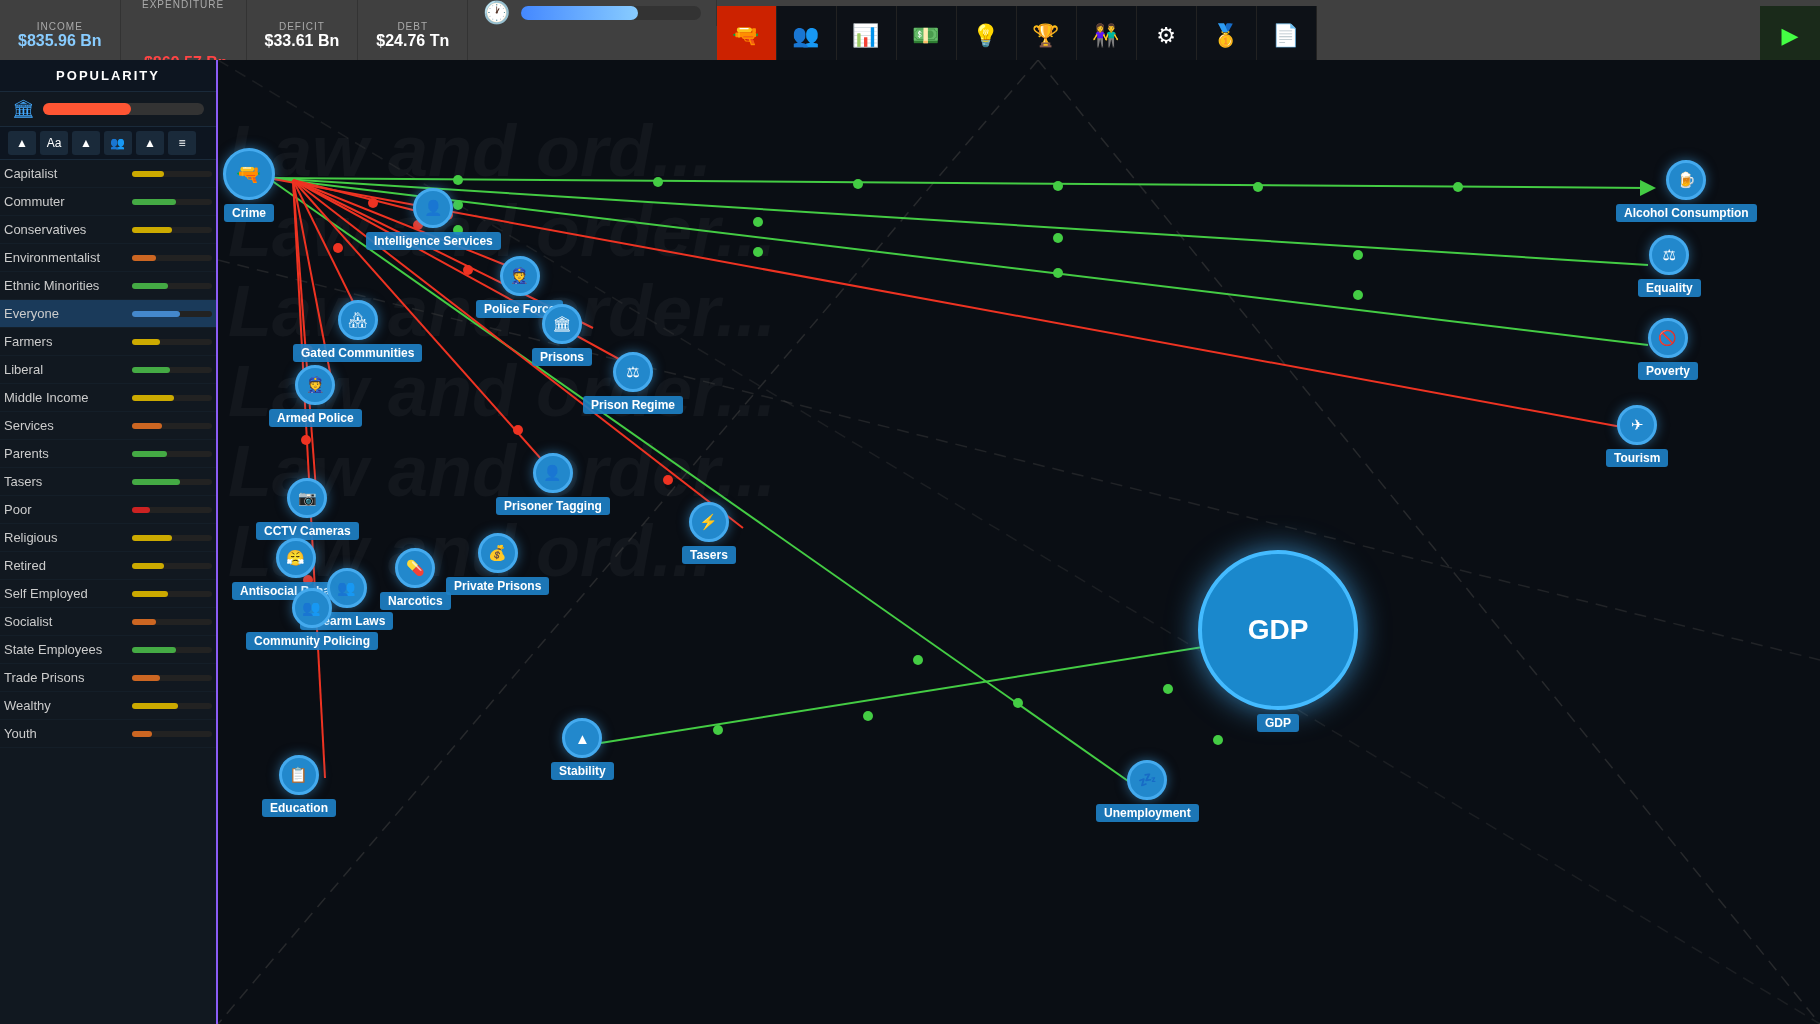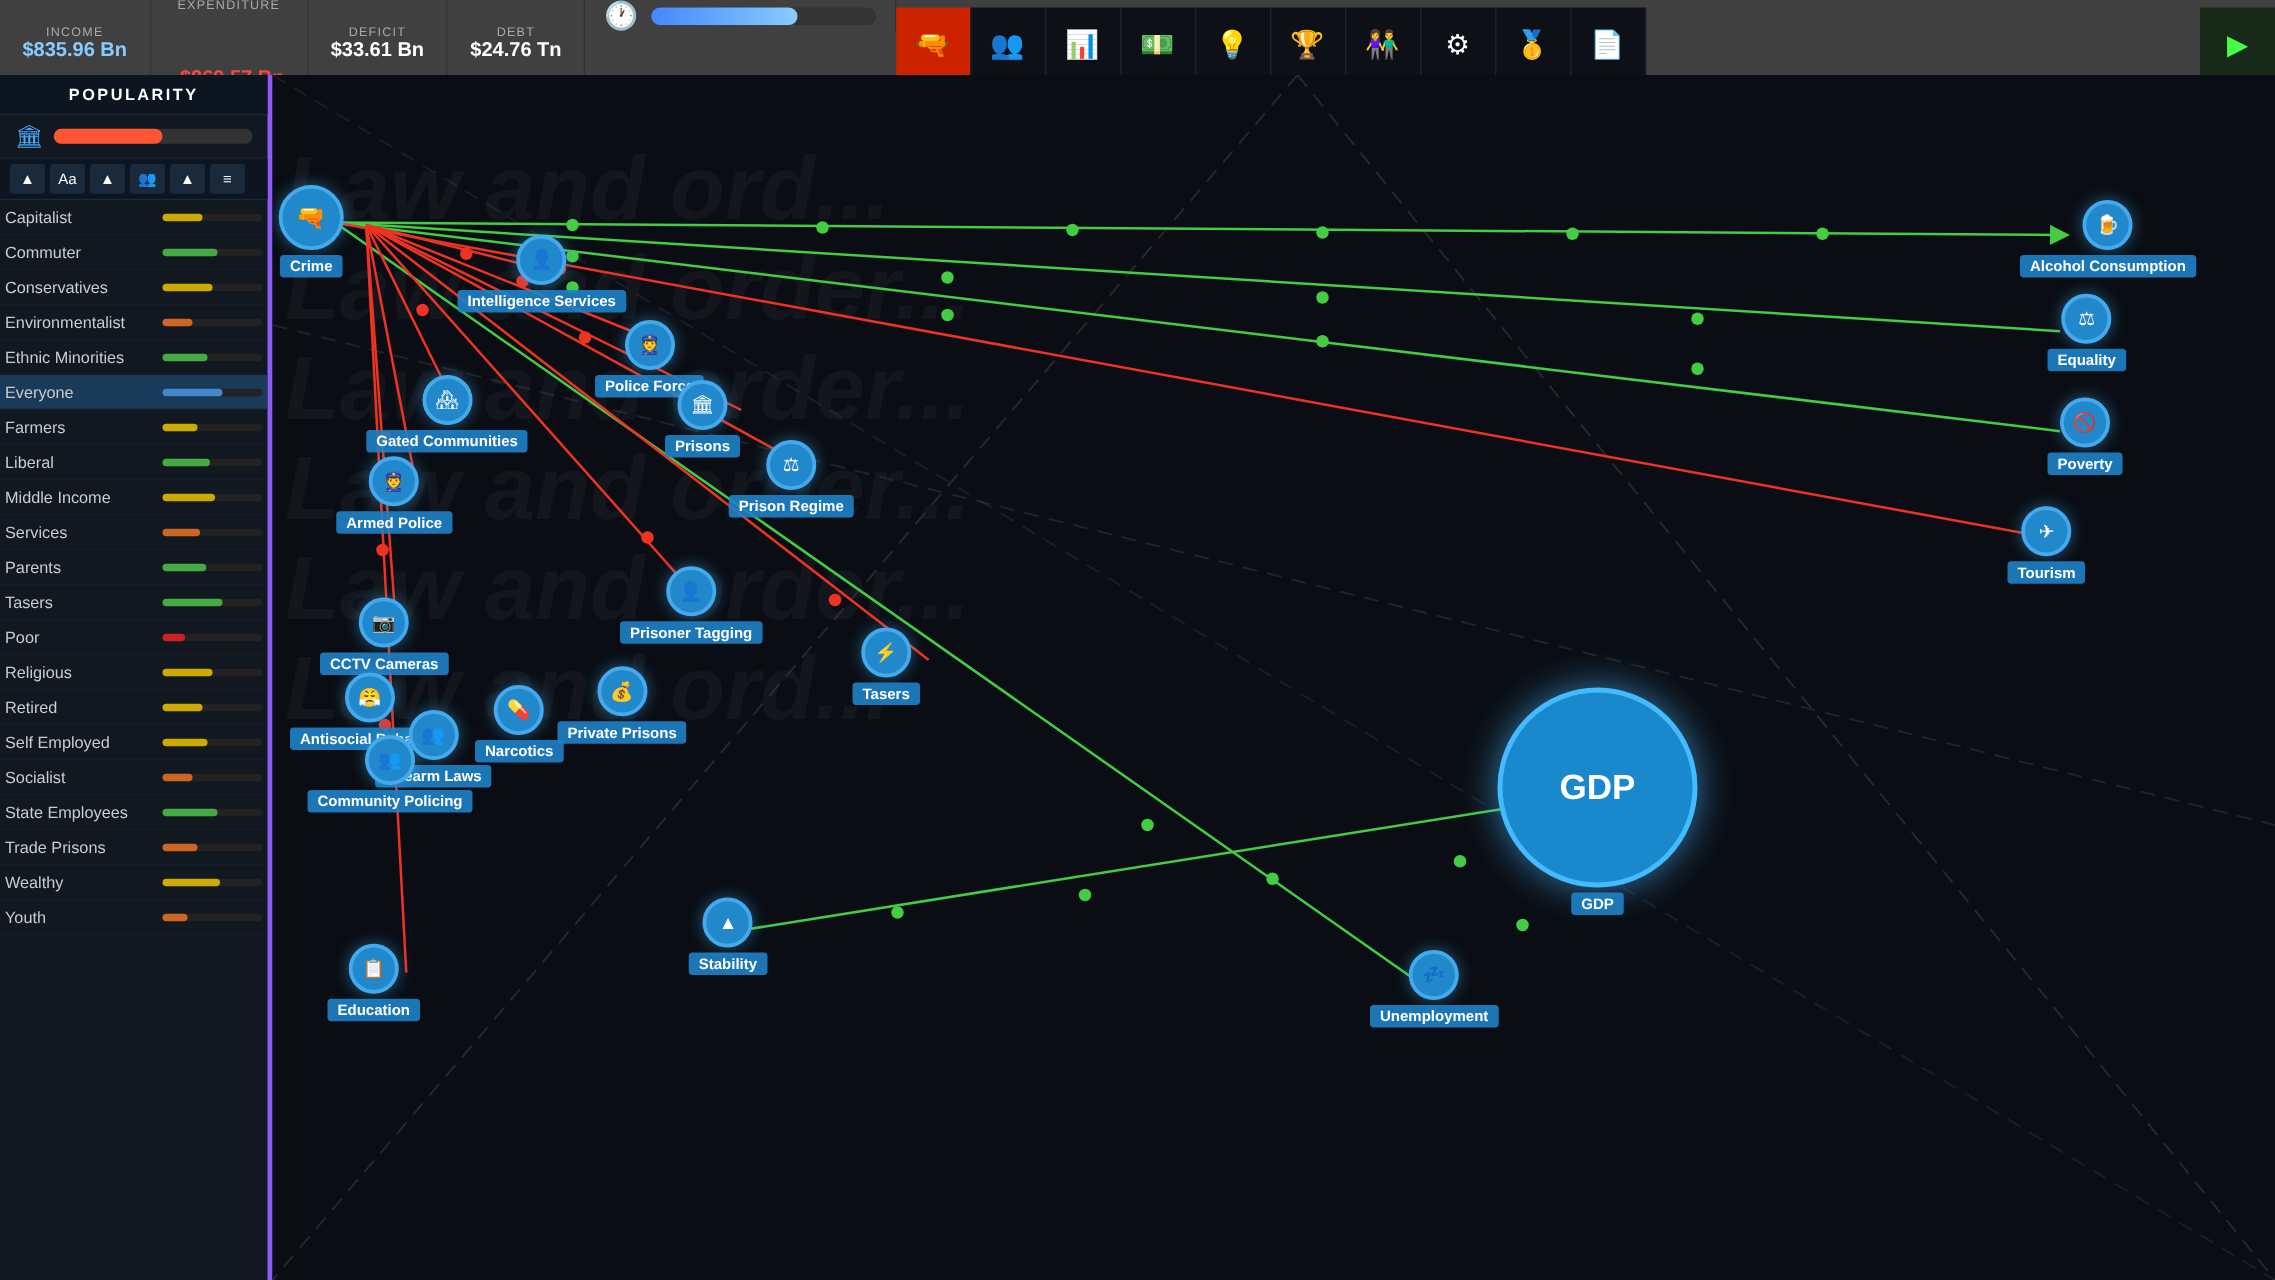--- a/index.html
+++ b/index.html
@@ -37,21 +37,21 @@
     .toolbar-btn.active { background: #cc2200; }
     .toolbar-btn-play {
       width: 60px; height: 60px; display: flex; align-items: center; justify-content: center;
       cursor: pointer; background: #1a2a1a; font-size: 22px; color: #44ff44;
       margin-left: auto;
     }
 
     
     #sidebar {
       position: absolute; top: 60px; left: 0; width: 218px; height: 964px;
-      background: #111820; border-right: 4px solid #8b5cf6;
+      background: #111820; border-right: 2px solid #8b5cf6;
     }
     .popularity-header {
       background: #0d1520; padding: 8px 12px; border-bottom: 1px solid #1a2a3a;
       display: flex; align-items: center; justify-content: center;
     }
     .popularity-title { font-size: 13px; font-weight: bold; color: white; letter-spacing: 2px; }
     .popularity-bar-row {
       display: flex; align-items: center; padding: 6px 12px; gap: 8px;
       border-bottom: 1px solid #1a2a3a;
     }

